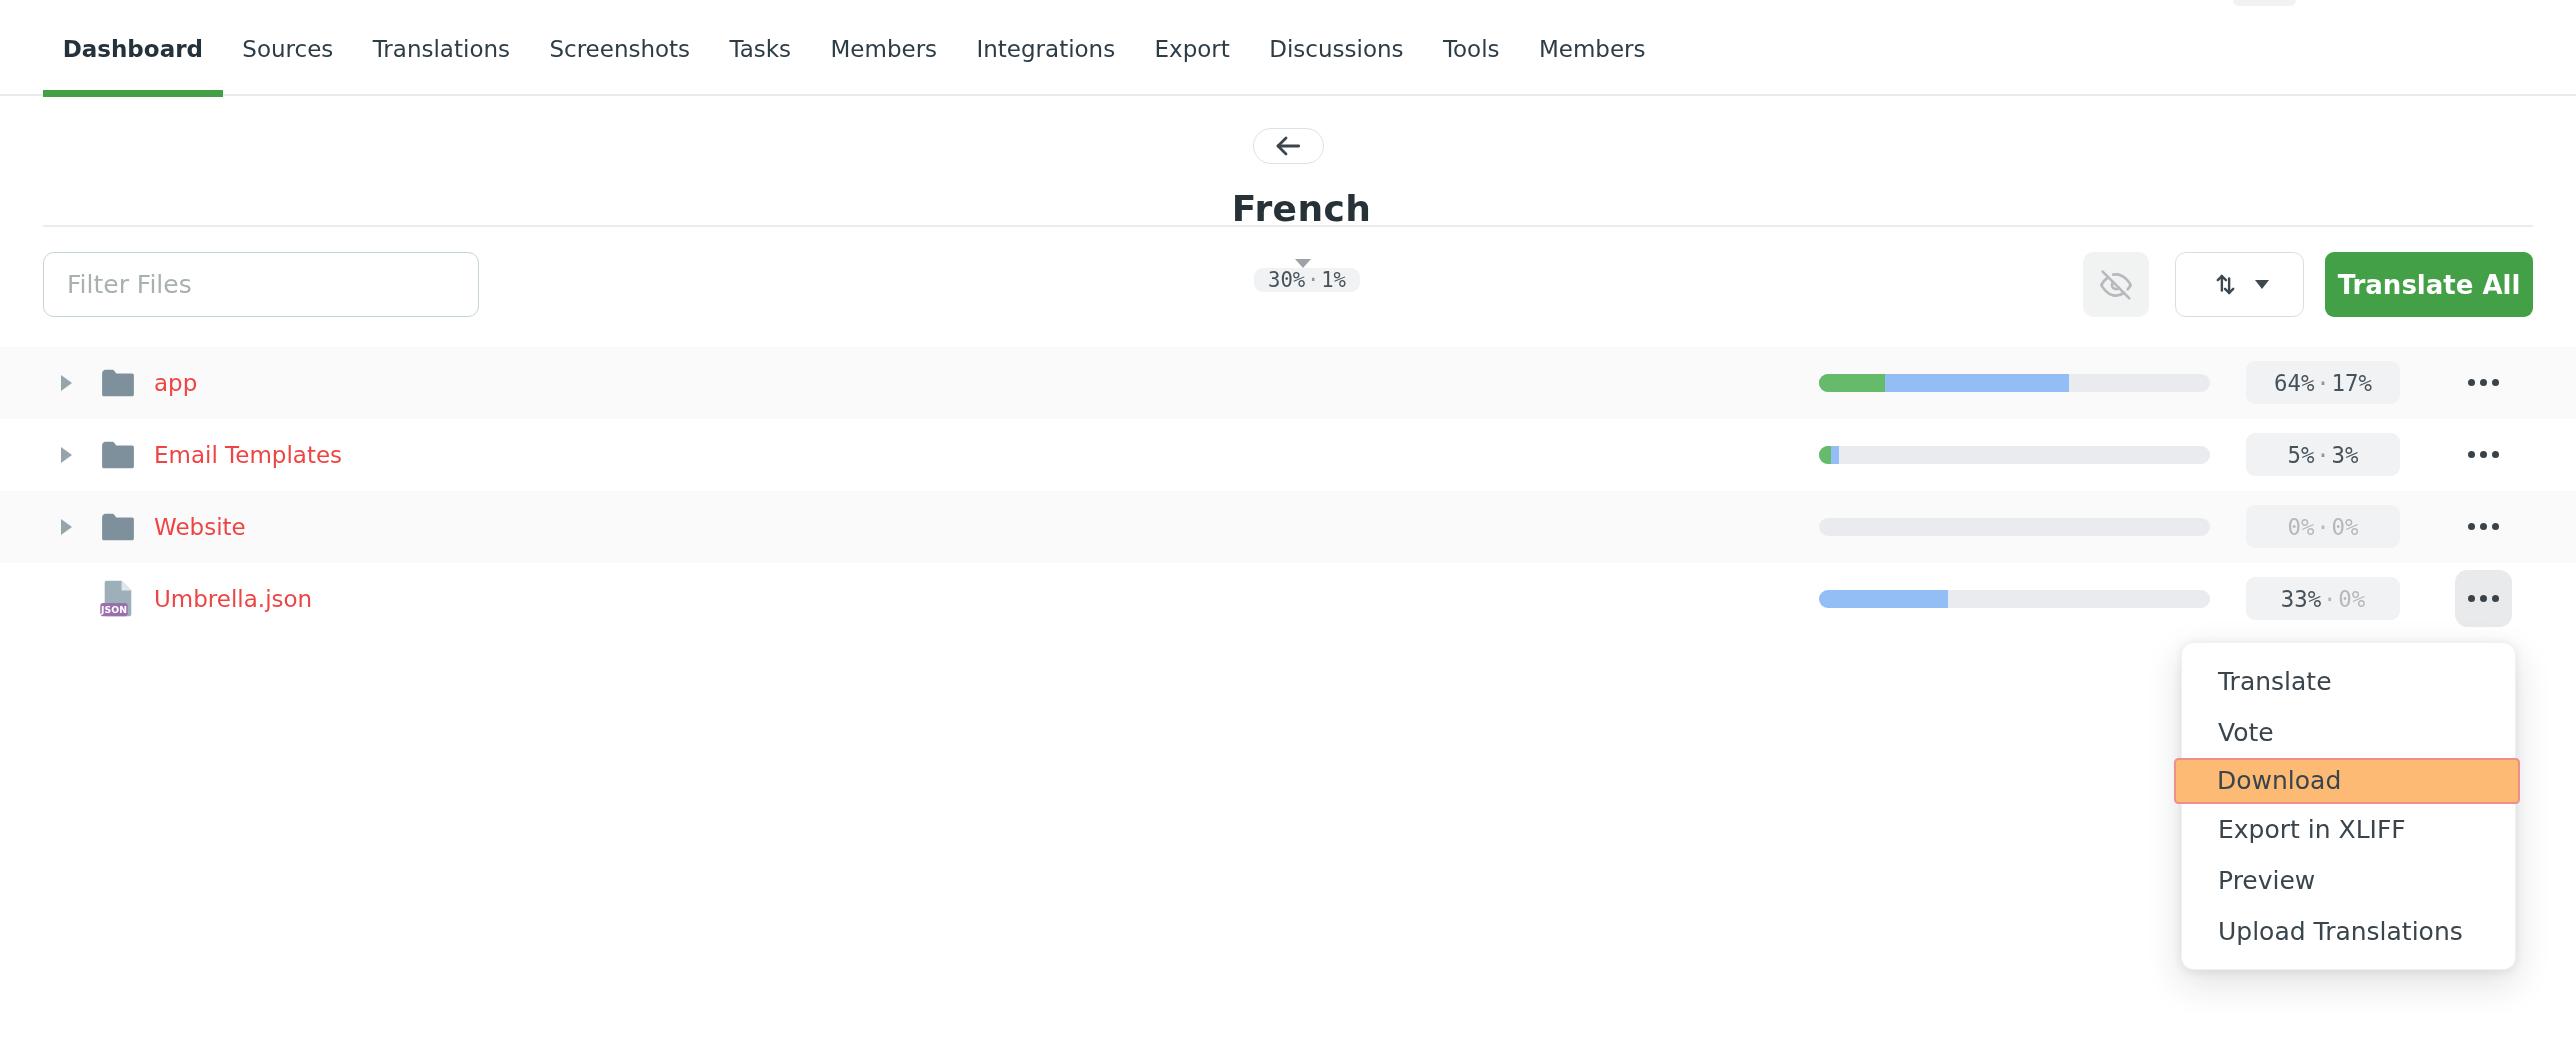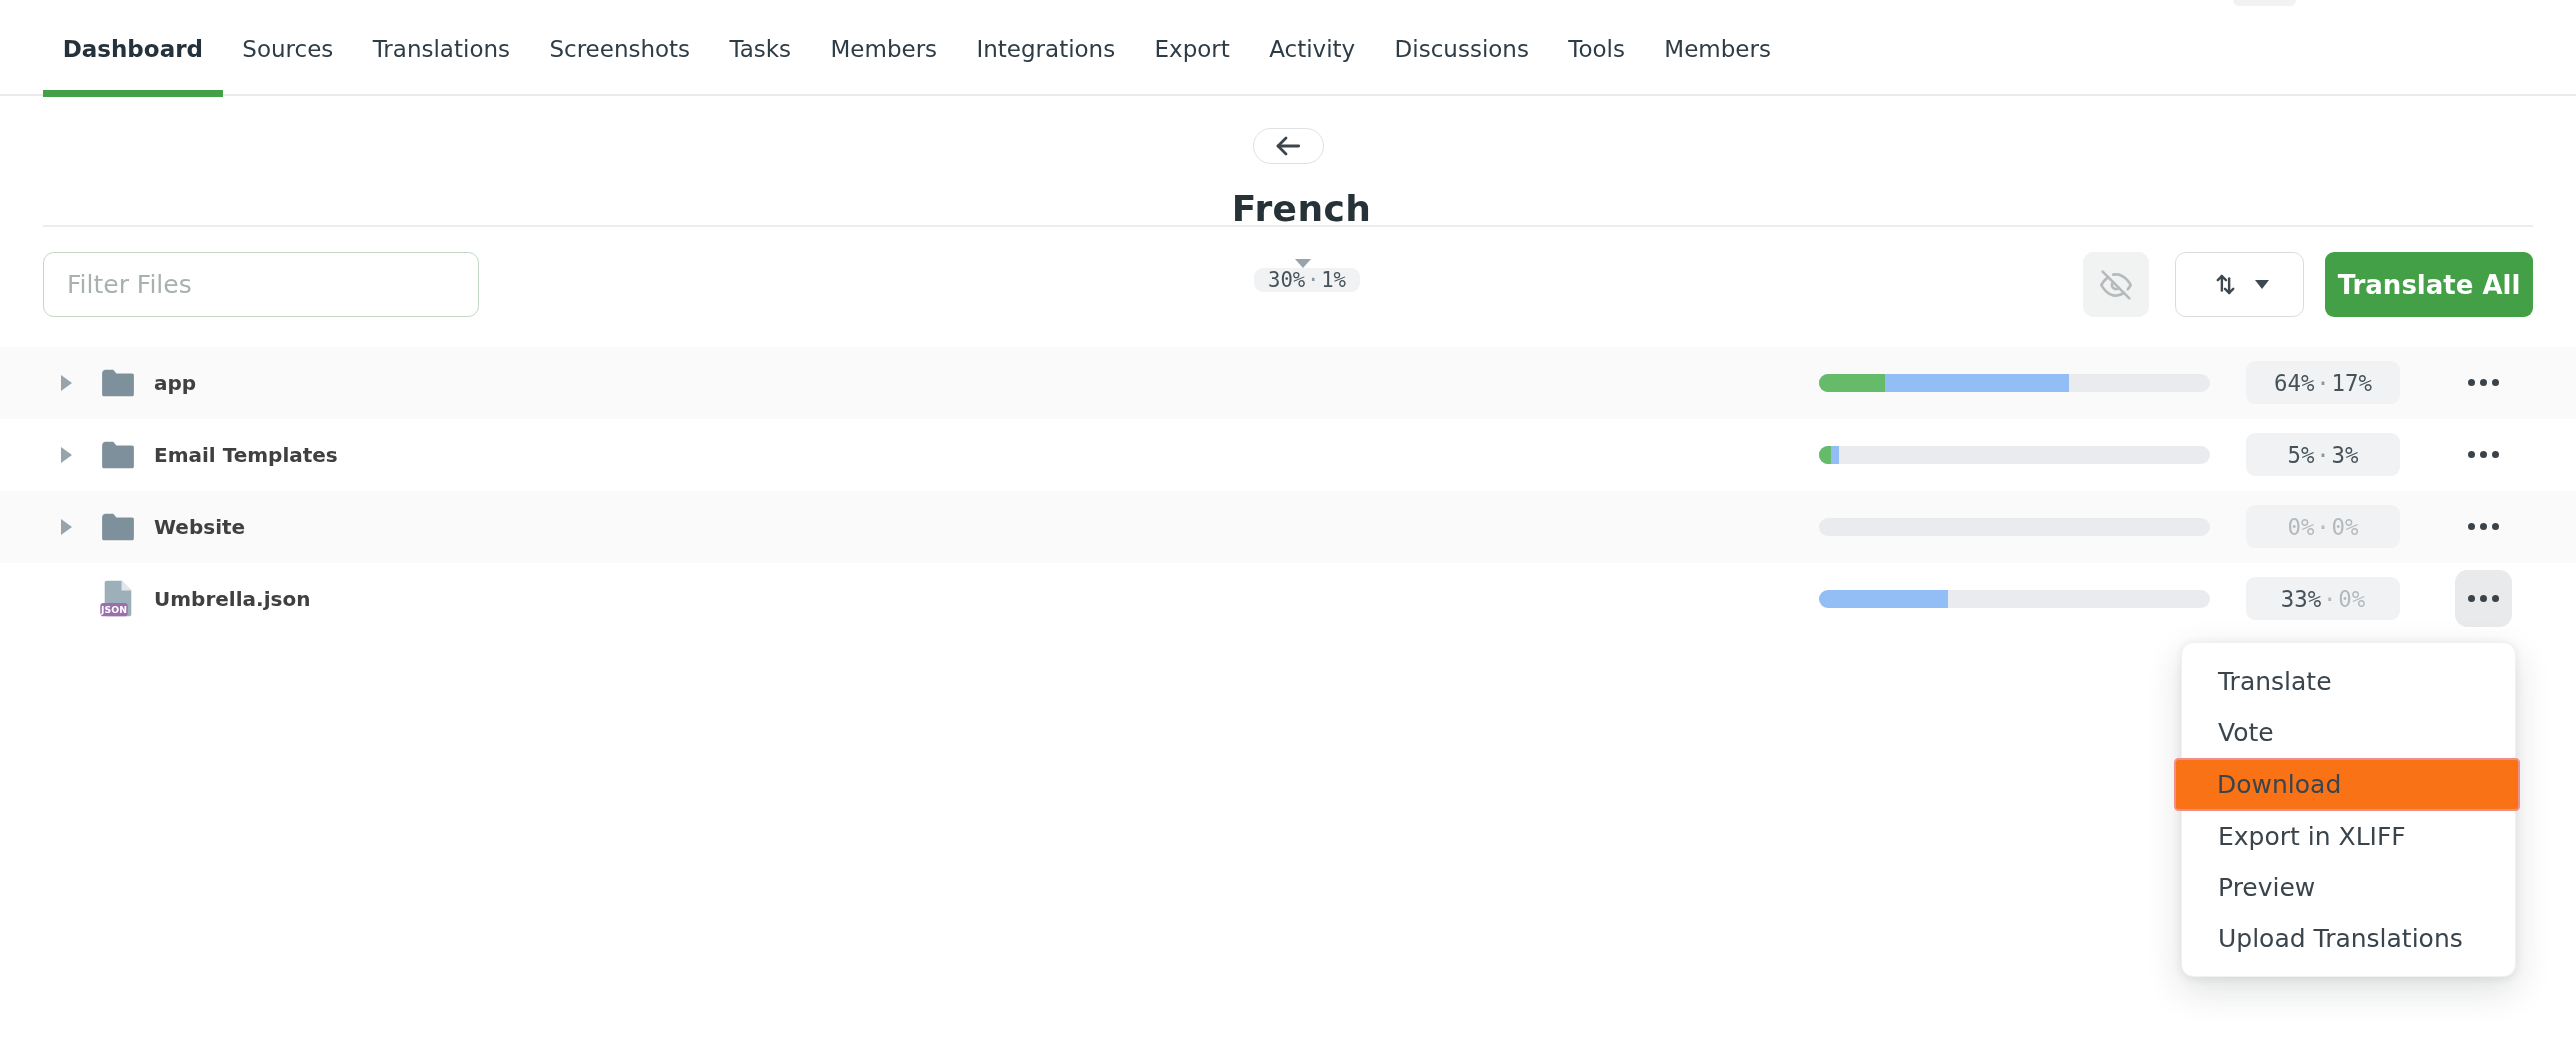--- a/index.html
+++ b/index.html
@@ -49,54 +49,53 @@
   .translate-all-btn{width:208px;height:65px;margin-left:20.6px;background:#43a047;color:#fff;border:none;
     border-radius:9px;font-size:26px;font-weight:600;font-family:inherit;cursor:pointer;}
 
   
   .file-list{margin-top:29.5px;}
   .file-row{display:flex;align-items:center;height:72px;padding:0 64px 0 57px;cursor:pointer;}
   .file-row.alt{background:#fafafa;}
   .chevron-box{width:18px;display:flex;justify-content:center;margin-right:25px;}
   .chevron{width:0;height:0;border-top:8px solid transparent;border-bottom:8px solid transparent;border-left:11.6px solid #98a4ac;}
   .file-icon{width:36px;height:38px;margin-right:18px;display:flex;align-items:center;}
-  .file-name{font-size:20px;font-weight:700;color:#404040;}
+  .file-name{font-size:23px;font-weight:400;color:#ef4444;}
   .row-right{display:flex;align-items:center;margin-left:auto;}
   .row-bar{width:391px;}
   .row-badge{width:154px;height:43px;font-size:22.4px;margin-left:36px;}
   .dots-wrap{width:57px;height:57px;margin-left:55px;display:flex;align-items:center;justify-content:center;
     border-radius:12.5px;cursor:pointer;background:transparent;border:none;}
   .dots-wrap.open{background:#e9eaeb;}
   .dots{display:flex;gap:4.5px;}
   .dot{width:7.2px;height:7.2px;border-radius:50%;background:#3a4349;}
 
   
   .context-menu{position:absolute;left:2181px;top:642px;width:333px;background:#fff;border:0.9px solid #f0f1f2;
     border-radius:12.5px;padding:12.5px 0;box-shadow:0 12.5px 36px rgba(25,35,45,.14),0 1.8px 9px rgba(25,35,45,.08);}
   .menu-item{height:51px;display:flex;align-items:center;padding-left:36px;font-size:25px;color:#39444c;cursor:pointer;}
-  .menu-item.highlighted{box-sizing:border-box;height:53px;margin:0 -5.4px 0 -8px;padding-left:41px;
-    background:#f97316;border:2.7px solid #ef8f89;border-radius:4.5px;}
+  .menu-item.highlighted{box-sizing:border-box;height:46px;margin:0 -5.4px 0 -8px;padding-left:41px;
+    background:#fdba74;border:2.7px solid #ef8f89;border-radius:4.5px;}
 </style>
 </head>
 <body>
 
 <div class="page">
 
   <div class="top-fragment"></div>
 
   <nav class="topnav">
     <div class="nav-item active">Dashboard</div>
     <div class="nav-item">Sources</div>
     <div class="nav-item">Translations</div>
     <div class="nav-item">Screenshots</div>
     <div class="nav-item">Tasks</div>
     <div class="nav-item">Members</div>
     <div class="nav-item">Integrations</div>
     <div class="nav-item">Export</div>
-    <div class="nav-item">Activity</div>
     <div class="nav-item">Discussions</div>
     <div class="nav-item">Tools</div>
     <div class="nav-item">Members</div>
   </nav>
 
   <header class="lang-header">
     <button class="back-btn">
       <svg width="32" height="32" viewBox="0 0 24 24" fill="none" stroke="#3a454d" stroke-width="2.1" stroke-linecap="round" stroke-linejoin="round">
         <path d="M20 12H4.5"></path>
           <path d="M10.5 6L4.5 12l6 6"></path>

